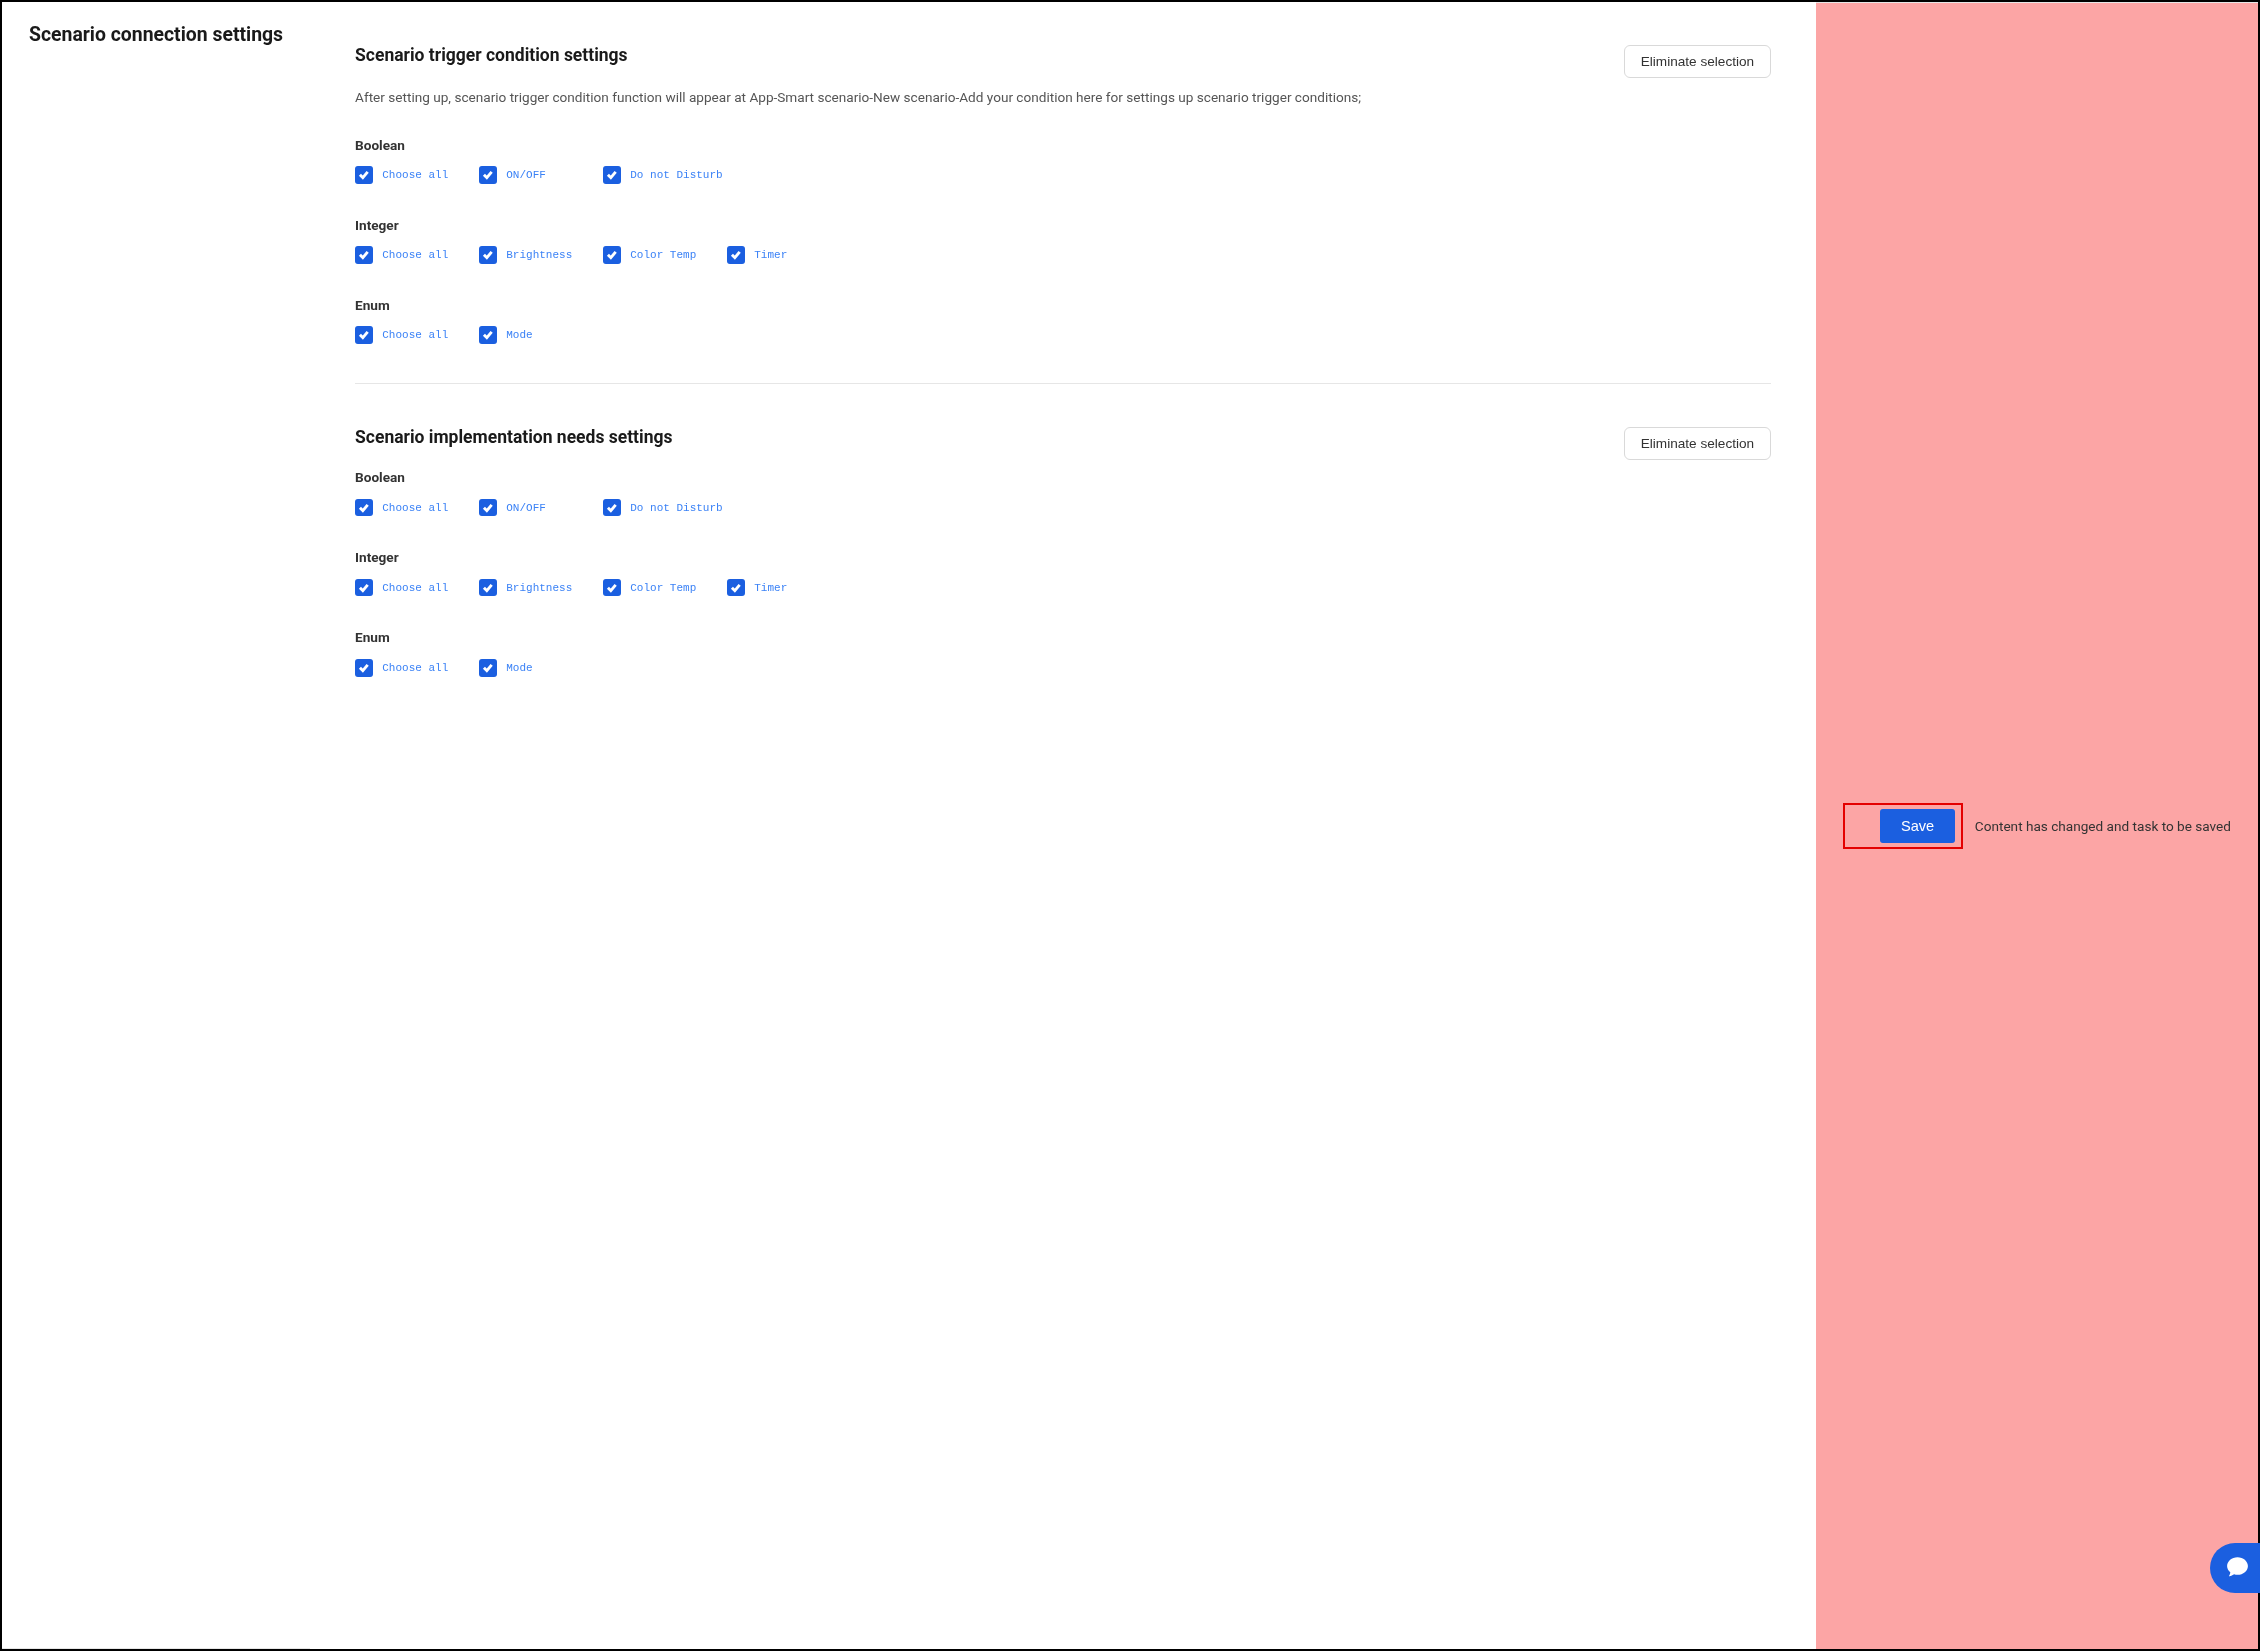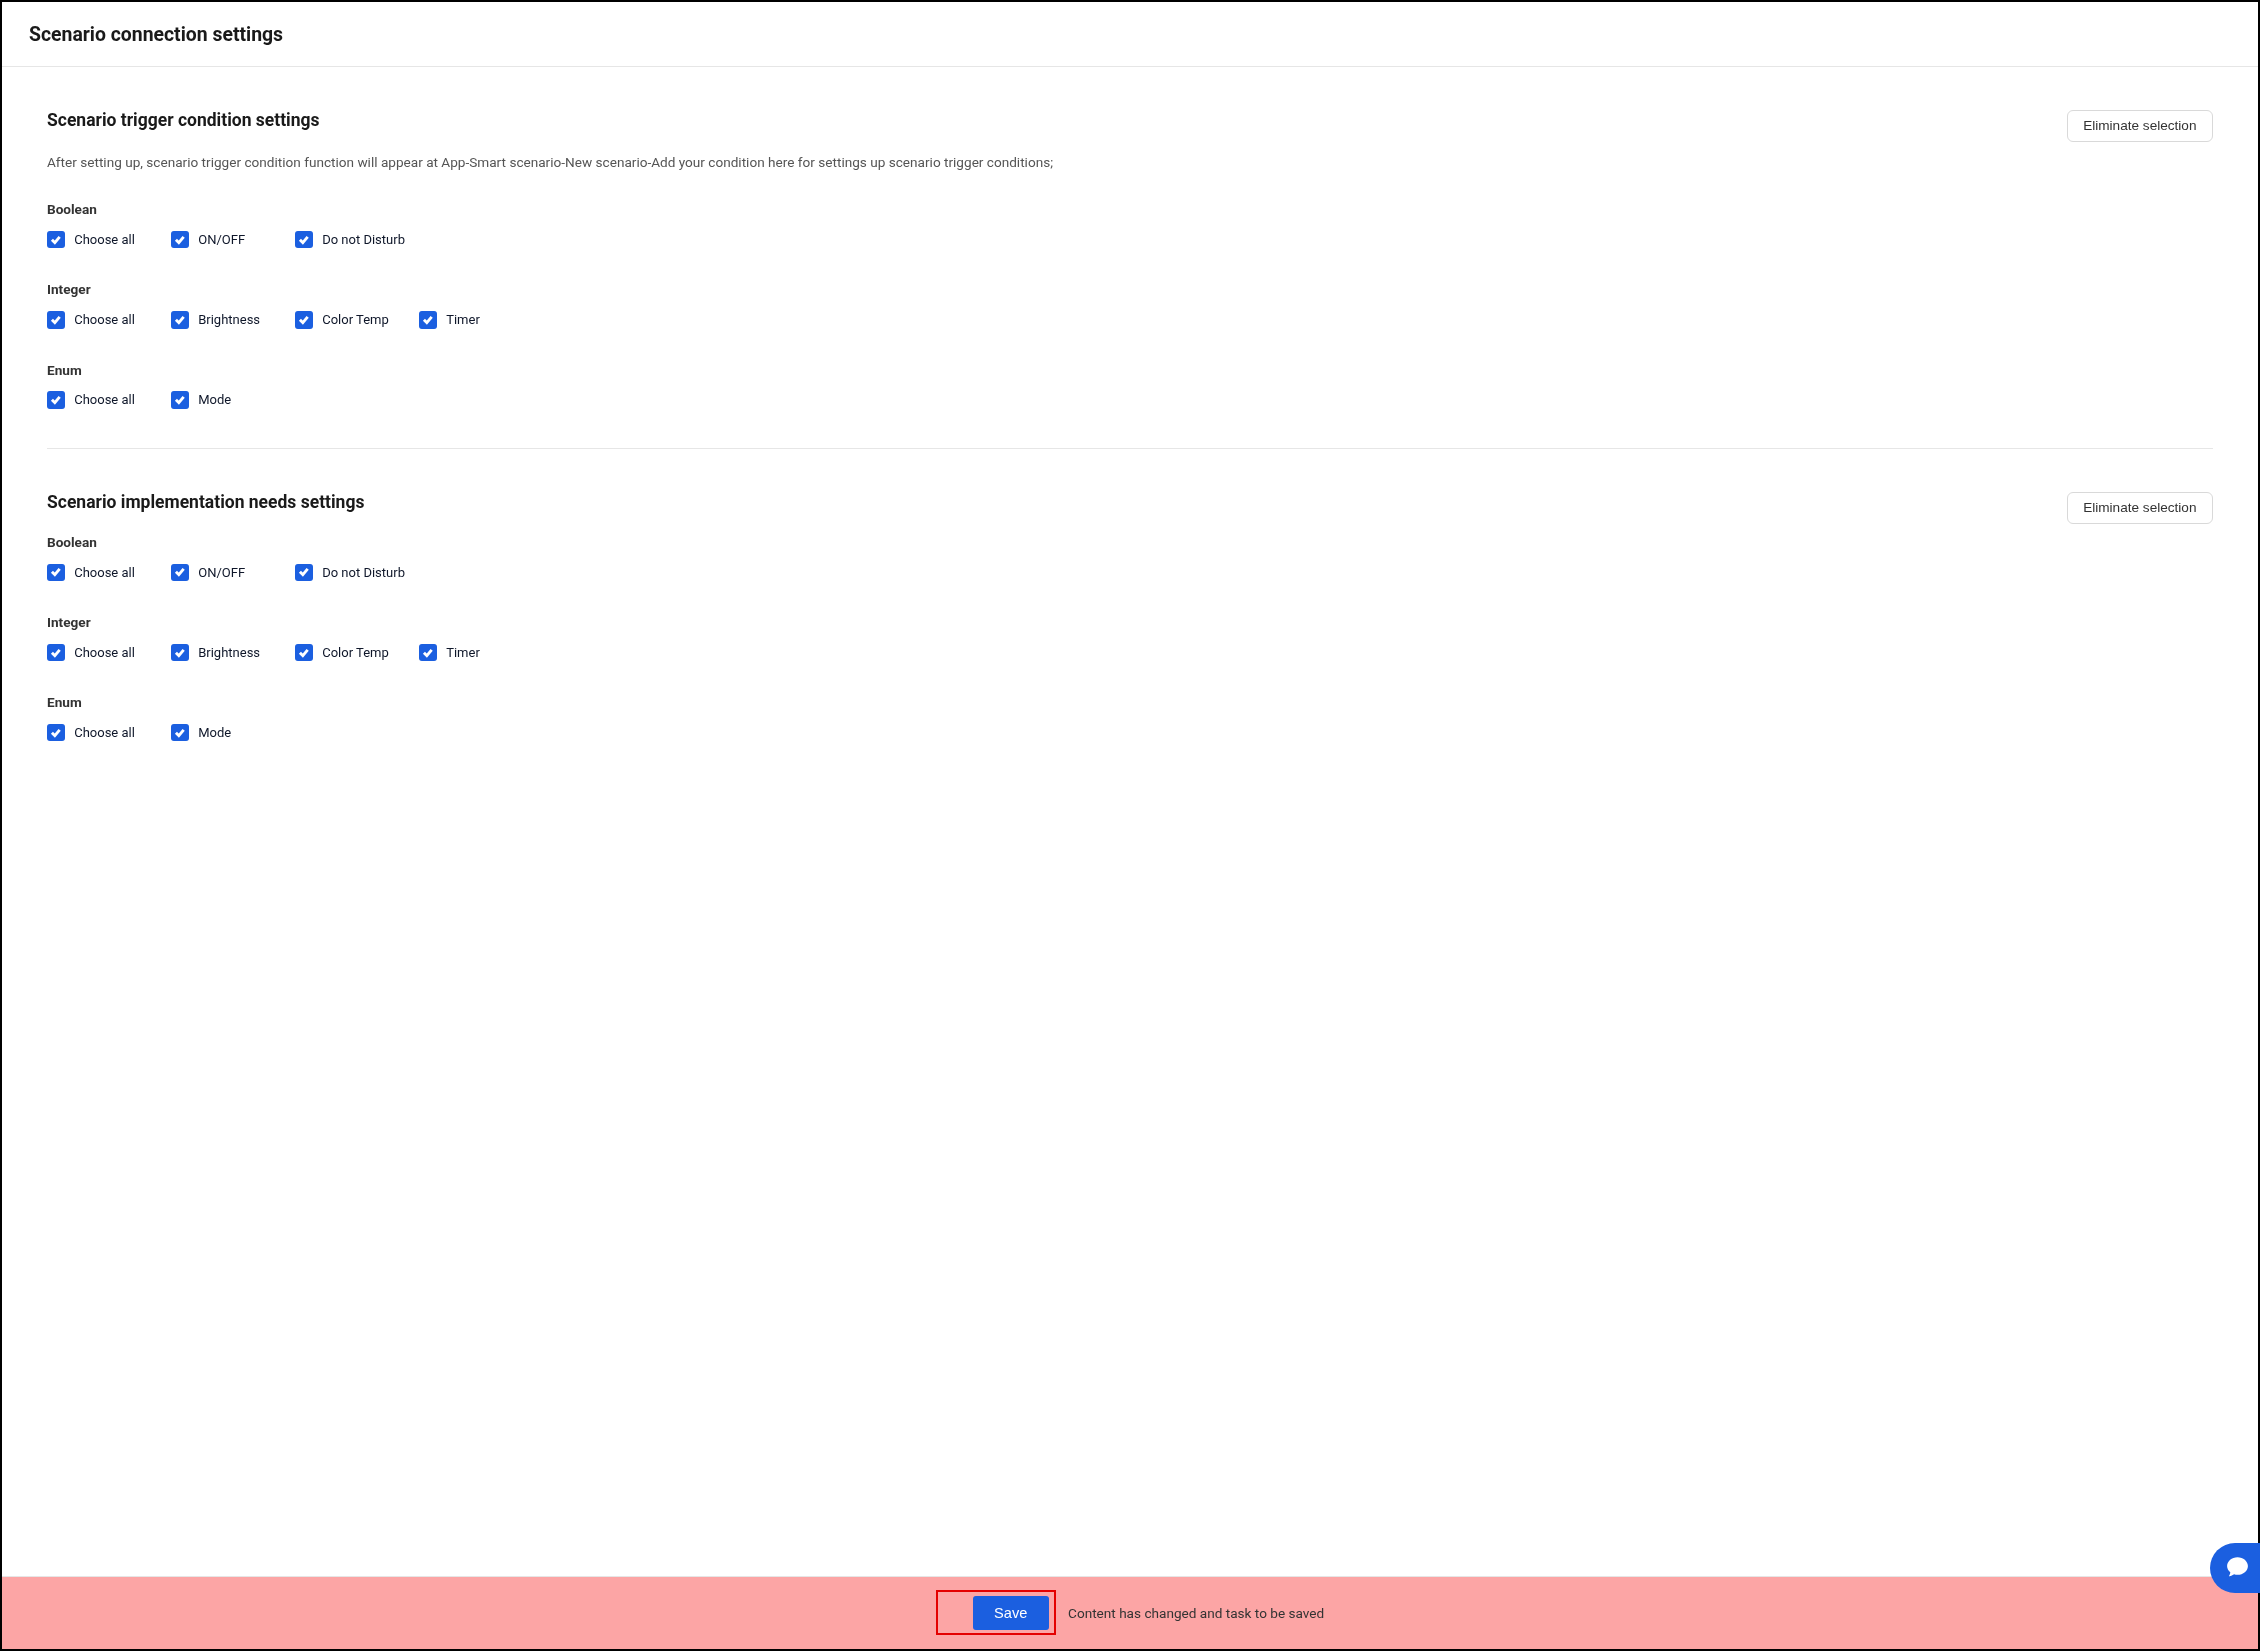--- a/index.html
+++ b/index.html
@@ -11,21 +11,21 @@
     font-family: -apple-system, BlinkMacSystemFont, "Segoe UI", Roboto, "Helvetica Neue", Arial, sans-serif;
     background: #fff;
     color: #333;
   }
   .outer-frame {
     border: 2.9px solid #000;
     width: 100%;
     min-height: 100vh;
     position: relative;
     display: flex;
-    flex-direction: column;
+    flex-direction: row;
   }
   .page-title-bar {
     padding: 21.3px 27px 19.4px 27px;
     border-bottom: 1px solid #e6e6e6;
   }
   .page-title {
     font-size: 19.4px;
     font-weight: 700;
     color: #1a1a1a;
   }
@@ -103,23 +103,24 @@
     flex-shrink: 0;
   }
   .cb svg {
     width: 11.6px;
     height: 11.6px;
     stroke: #fff;
     stroke-width: 3;
     fill: none;
   }
   .cb-label {
-    font-size: 13px;
-    color: #0f172a;
+    font-size: 11px;
+    color: #3b82f6;
     white-space: nowrap;
+    font-family: Liberation Mono, monospace;
   }
   .footer-bar {
     border-top: 1px solid #e6e6e6;
     padding: 13.6px 27px;
     display: flex;
     align-items: center;
     justify-content: center;
     gap: 11.6px;
     background: #fca5a5;
   }

